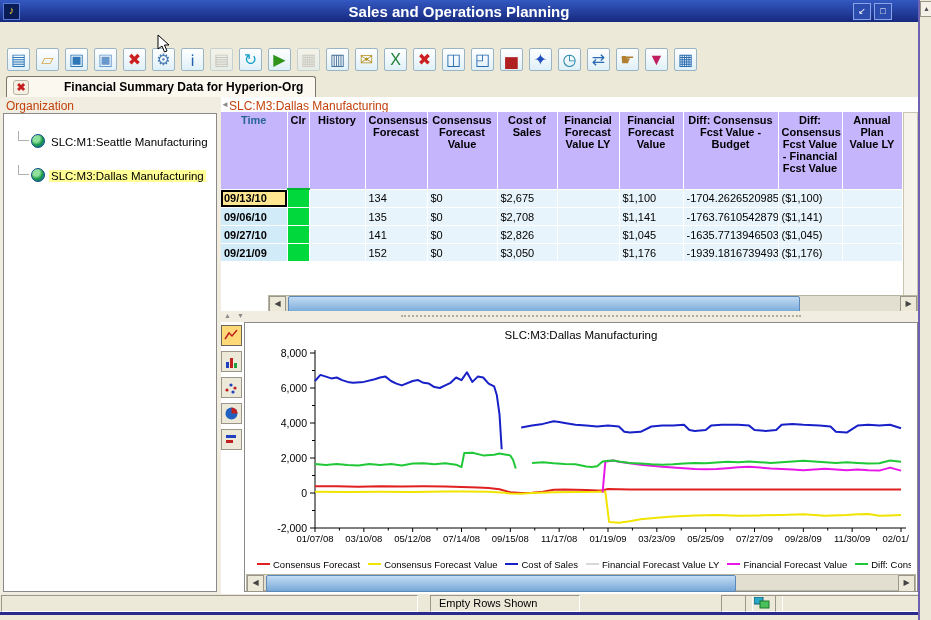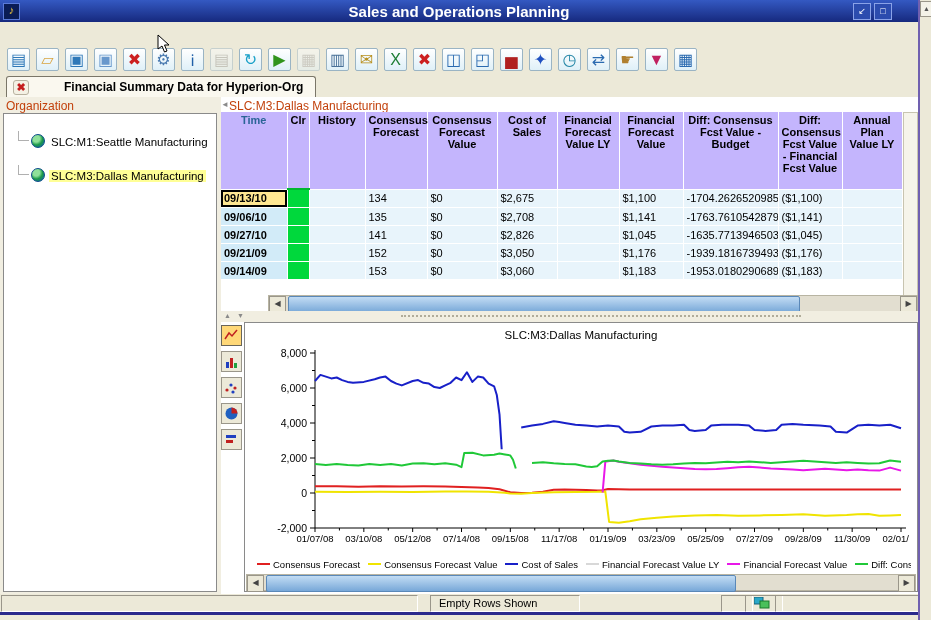--- a/index.html
+++ b/index.html
@@ -296,33 +296,20 @@
                 <td class="time">09/21/09</td>
                 <td class="clr"></td>
                 <td class="data"></td>
                 <td class="data">152</td>
                 <td class="data">$0</td>
                 <td class="data">$3,050</td>
                 <td class="data"></td>
                 <td class="data">$1,176</td>
                 <td class="data">-1939.1816739493</td>
                 <td class="data">($1,176)</td>
-                <td class="data"></td>
-              </tr>
-              <tr>
-                <td class="time">09/14/09</td>
-                <td class="clr"></td>
-                <td class="data"></td>
-                <td class="data">153</td>
-                <td class="data">$0</td>
-                <td class="data">$3,060</td>
-                <td class="data"></td>
-                <td class="data">$1,183</td>
-                <td class="data">-1953.0180290689</td>
-                <td class="data">($1,183)</td>
                 <td class="data"></td>
               </tr>
             </tbody>
           </table>
       </div>
       <div class="table-vscroll"></div>
 
       <div class="hscroll table-hscroll">
         <div class="sb-btn">◀</div>
         <div class="sb-thumb"></div>

